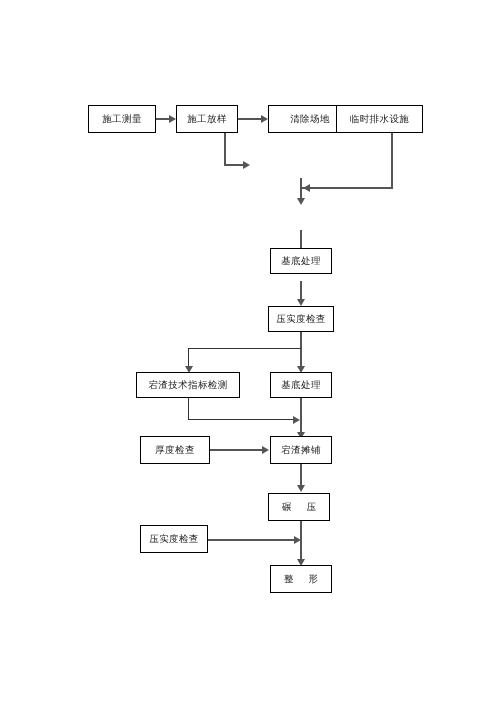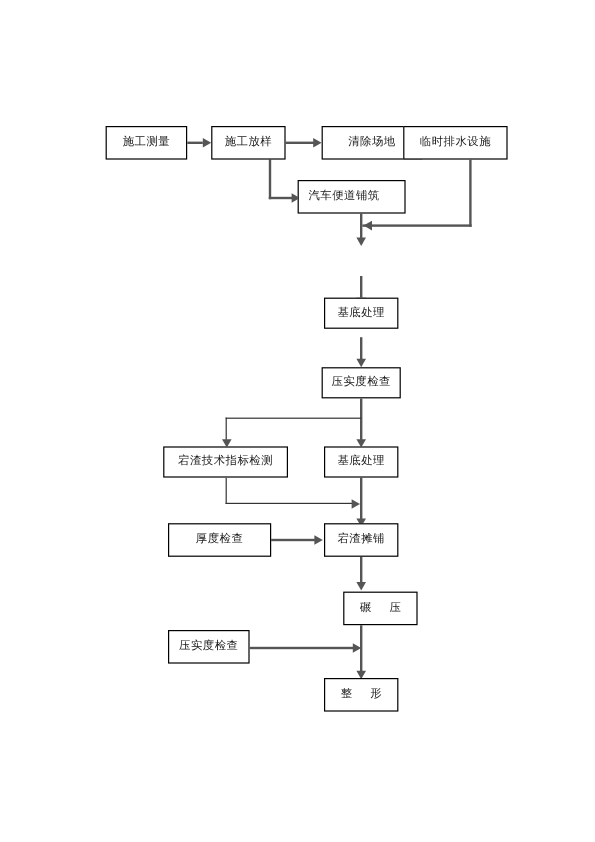--- a/index.html
+++ b/index.html
@@ -103,21 +103,20 @@
   <div class="hline" style="left:238px; top:118px; width:24px;"></div>
   <div class="arrow right" style="left:261px; top:114.5px;"></div>
 
   <div class="vline" style="left:224px; top:118px; height:48px;"></div>
   <div class="hline" style="left:224px; top:164px; width:20px;"></div>
   <div class="arrow right" style="left:243px; top:160.5px;"></div>
 
   <div class="hline" style="left:336px; top:118px; width:6px;"></div>
   <div class="arrow right" style="left:341px; top:114.5px;"></div>
 
-  <div class="node left-text" style="left:248px; top:150px; width:90px; height:28px;">汽车便道铺筑</div>
 
   <div class="vline" style="left:391px; top:133px; height:56px;"></div>
   <div class="hline" style="left:302px; top:187px; width:91px;"></div>
   <div class="arrow right" style="left:303px; top:183.5px; transform: rotate(180deg);"></div>
 
   <div class="vline" style="left:300px; top:178px; height:25px;"></div>
   <div class="arrow down" style="left:297px; top:198px;"></div>
 
   <div class="node" style="left:270px; top:204px; width:62px; height:26px;margin-top:44px;">基底处理</div>
 
@@ -141,31 +140,31 @@
 
   <div class="node" style="left:270px; top:372px; width:62px; height:26px;">基底处理</div>
 
   <div class="vline" style="left:300px; top:398px; height:38px;"></div>
   <div class="arrow down" style="left:297px; top:432px;"></div>
 
   <div class="vline thin" style="left:188px; top:398px; height:22px;"></div>
   <div class="hline thin" style="left:188px; top:419px; width:108px;"></div>
   <div class="arrow right" style="left:293px; top:415.5px;"></div>
 
-  <div class="node" style="left:140px; top:436px; width:86px; height:28px;">厚度检查</div>
+  <div class="node" style="left:140px; top:436px; width:70px; height:28px;">厚度检查</div>
 
   <div class="node" style="left:270px; top:436px; width:62px; height:28px;">宕渣摊铺</div>
 
   <div class="hline" style="left:210px; top:449px; width:53px;"></div>
   <div class="arrow right" style="left:262px; top:445.5px;"></div>
 
   <div class="vline" style="left:300px; top:464px; height:24px;"></div>
   <div class="arrow down" style="left:297px; top:485px;"></div>
 
-  <div class="node wide-gap" style="left:286px; top:493px; width:62px; height:28px;">碾 压</div>
+  <div class="node wide-gap" style="left:268px; top:493px; width:62px; height:28px;">碾 压</div>
 
   <div class="vline" style="left:300px; top:521px; height:42px;"></div>
   <div class="arrow down" style="left:297px; top:559px;"></div>
 
   <div class="node" style="left:140px; top:525px; width:68px; height:28px;">压实度检查</div>
 
   <div class="hline" style="left:208px; top:539px; width:88px;"></div>
   <div class="arrow right" style="left:294px; top:535.5px;"></div>
 
   <div class="node wide-gap" style="left:270px; top:565px; width:62px; height:28px;">整 形</div>

